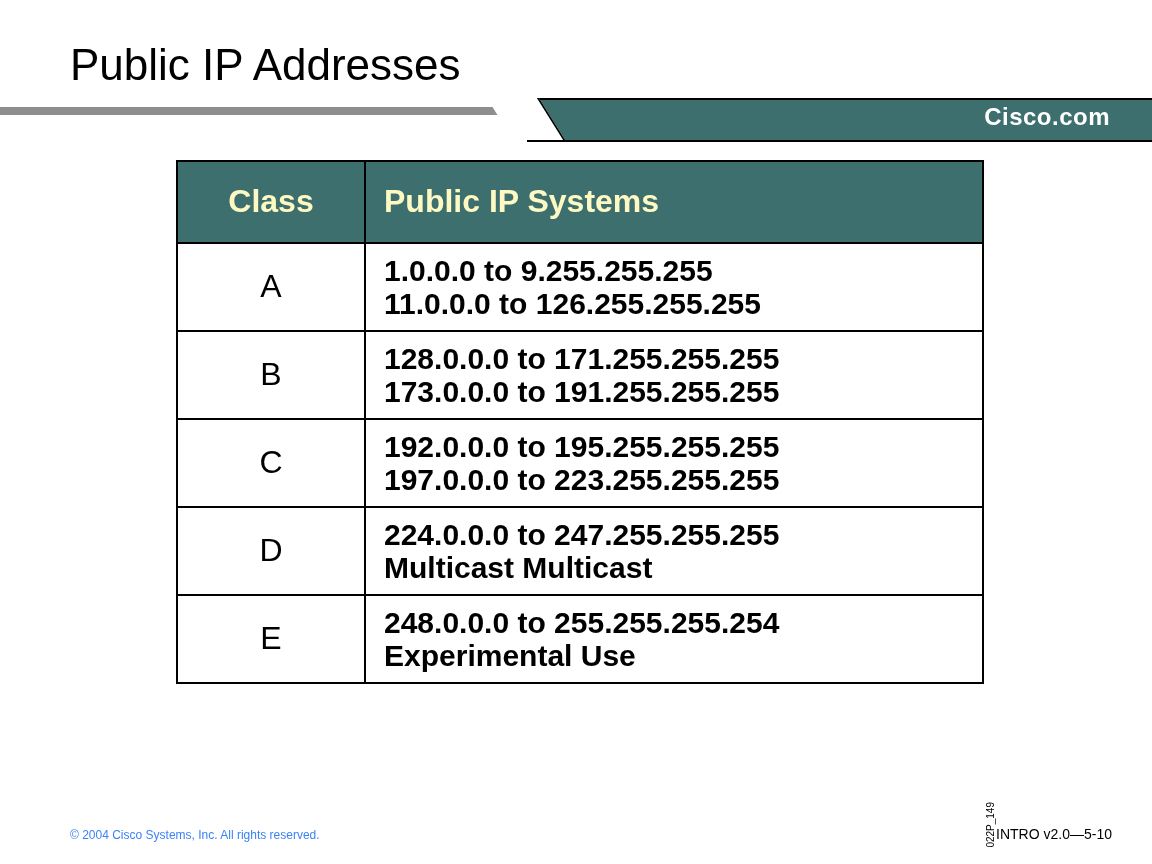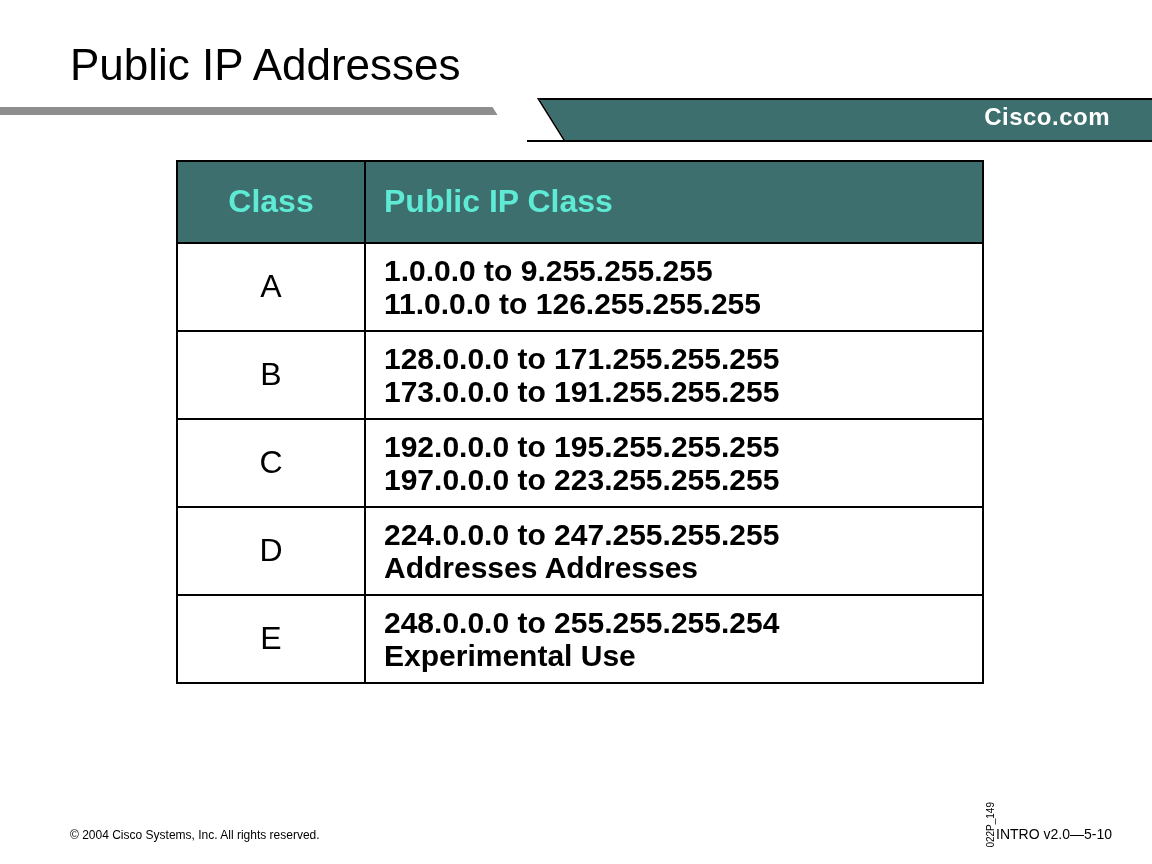--- a/index.html
+++ b/index.html
@@ -72,21 +72,21 @@
     font-size: 30px;
   }
   .table th, .table td {
     border: 2px solid #000;
     padding: 10px 18px 10px 18px;
     vertical-align: middle;
     line-height: 1.1;
   }
   .table th {
     background: #3d6f6e;
-    color: #5eead4;
+    color: #fef9c3;
     text-align: left;
     font-weight: bold;
     height: 60px;
     font-size: 32px;
   }
   .col-class {
     width: 150px;
     text-align: center !important;
   }
   .table td.class-cell {
@@ -105,21 +105,21 @@
     font-size: 10px;
     color: #000;
     transform: rotate(-90deg);
     transform-origin: right bottom;
   }
   .footer-left {
     position: absolute;
     left: 70px;
     bottom: 22px;
     font-size: 12px;
-    color: #000000;
+    color: #3b82f6;
   }
   .footer-right {
     position: absolute;
     right: 40px;
     bottom: 22px;
     font-size: 14px;
     color: #000;
     margin-top: 23px;
   }
 </style>
@@ -133,21 +133,21 @@
   <div class="stripe-gray"></div>
   <div class="stripe-teal">
     <span class="brand">Cisco.com</span>
   </div>
   <div class="tab-cut"></div>
 
   <table class="table">
     <thead>
       <tr>
         <th class="col-class">Class</th>
-        <th>Public IP Class</th>
+        <th>Public IP Systems</th>
       </tr>
     </thead>
     <tbody>
       <tr>
         <td class="class-cell">A</td>
         <td class="range-cell">
           <span>1.0.0.0 to 9.255.255.255</span><br>
           <span>11.0.0.0 to 126.255.255.255</span>
         </td>
       </tr>
@@ -162,21 +162,21 @@
         <td class="class-cell">C</td>
         <td class="range-cell">
           <span>192.0.0.0 to 195.255.255.255</span><br>
           <span>197.0.0.0 to 223.255.255.255</span>
         </td>
       </tr>
       <tr>
         <td class="class-cell">D</td>
         <td class="range-cell">
           <span>224.0.0.0 to 247.255.255.255</span><br>
-          <span>Addresses Addresses</span>
+          <span>Multicast Multicast</span>
         </td>
       </tr>
       <tr>
         <td class="class-cell">E</td>
         <td class="range-cell">
           <span>248.0.0.0 to 255.255.255.254</span><br>
           <span>Experimental Use</span>
         </td>
       </tr>
     </tbody>

